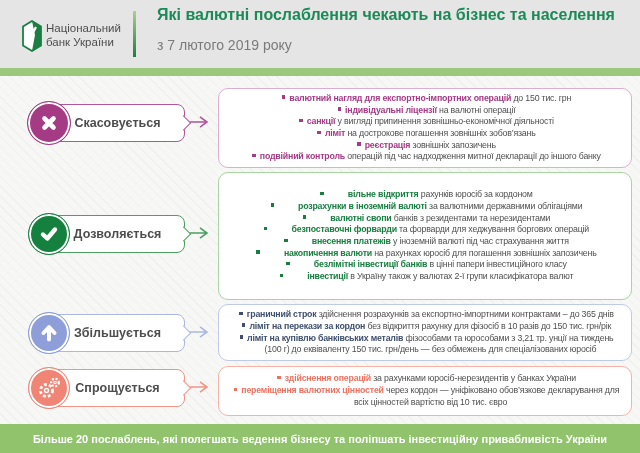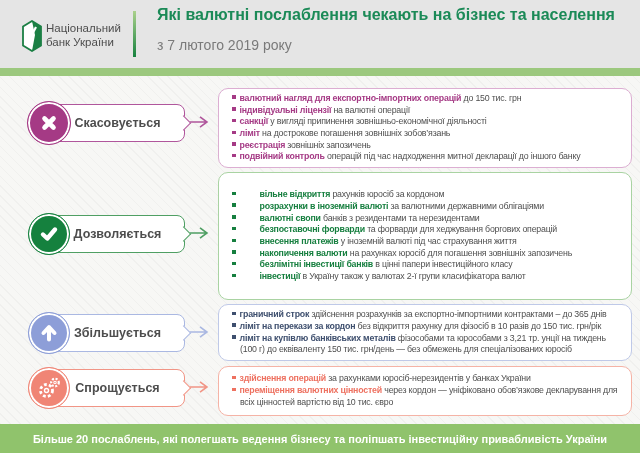--- a/index.html
+++ b/index.html
@@ -22,21 +22,21 @@
   .pill{position:absolute;background:#ffffff;border-radius:8px;z-index:2;
         display:flex;align-items:center;justify-content:center;
         font-size:12.5px;font-weight:bold;color:#4d4d4d;}
   .pill .tip{position:absolute;right:-5px;top:50%;width:10px;height:10px;background:#ffffff;
              transform:translateY(-50%) rotate(45deg);}
   .arrow{position:absolute;z-index:1;}
   
   .cbox{position:absolute;left:218px;width:414px;background:#ffffff;border-radius:10px;
         box-sizing:border-box;display:flex;flex-direction:column;justify-content:center;
         padding:4px 10px 4px 13px;}
-  .cbox ul{margin:0;padding:0;list-style:none;}
+  .cbox ul{margin:0;padding:0;list-style:none;text-align:center;}
   .cbox li{font-size:8.8px;letter-spacing:-0.2px;line-height:11.7px;color:#4f4f4f;
            padding-left:8px;text-indent:-8px;}
   .cbox li::before{content:"";display:inline-block;width:3.5px;height:3.5px;margin-right:4px;
                    vertical-align:2px;}
   .cbox li b{letter-spacing:-0.2px;}
   
   .circ0{background:#a53a85;border:1.5px solid #a53a85;}
   .circ1{background:#15813e;border:1.5px solid #15813e;}
   .circ2{background:#8d9ed8;border:1.5px solid #8d9ed8;}
   .circ3{background:#f08575;border:1.5px solid #f08575;}

